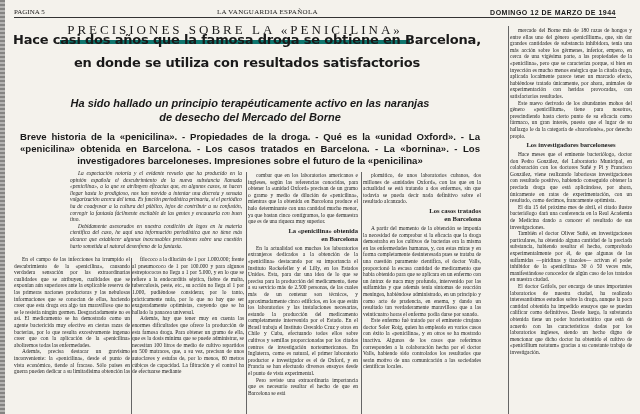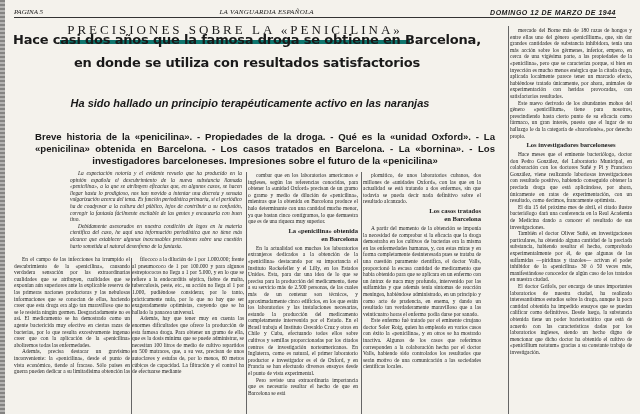--- a/index.html
+++ b/index.html
@@ -13,21 +13,20 @@
     position: absolute; left: 0; top: 0; width: 5px; height: 414px;
     background: repeating-linear-gradient(180deg, #555 0 2px, #999 2px 4px);
     opacity: .7;
   }
   .masthead {
     position: absolute; top: 6px; left: 14px; right: 24px; height: 10px;
     font-size: 7px; font-family: "Liberation Serif", serif;
     border-bottom: 1px solid #333;
     display: flex; justify-content: space-between; align-items: flex-end;
     padding-bottom: 1px;
-    font-style: italic;
   }
   .masthead .center { letter-spacing: .3px; text-align: right; }
   .masthead .date { font-family: "Liberation Sans", sans-serif; font-weight: bold; letter-spacing: .5px; }
   .section-title {
     position: absolute; top: 22px; left: 60px; width: 350px;
     text-align: center; font-size: 13px; letter-spacing: 3px;
     font-family: Liberation Serif, serif;
     border-bottom: 4px solid #0f766e; padding-bottom: 2px;
   }
   .headline {
@@ -40,21 +39,20 @@
     position: absolute; top: 96px; left: 50px; width: 400px;
     font-family: "Liberation Sans", sans-serif; font-style: italic; font-weight: bold;
     font-size: 11px; line-height: 14px; text-align: center;
   }
   .subhead .l1 { }
   .summary {
     position: absolute; top: 131px; left: 20px; width: 460px;
     font-family: "Liberation Sans", sans-serif; font-weight: bold;
     font-size: 9.6px; line-height: 12px; text-align: justify;
     text-align-last: center;
-    margin-left: 15px;
   }
   .col {
     position: absolute; font-size: 5.4px; line-height: 6.6px;
     text-align: justify; color: #222; overflow: hidden;
   }
   .col p { margin: 0; text-indent: 8px; }
   .col .italic { font-style: italic; }
   .col h4 {
     margin: 2px 0 2px; font-size: 6.6px; line-height: 8px; text-align: right;
     font-weight: bold;
@@ -78,20 +76,21 @@
   <span class="center">LA VANGUARDIA ESPAÑOLA</span>
   <span class="date">DOMINGO 12 DE MARZO DE 1944</span>
 </div>
 
 <div class="section-title">PRECISIONES SOBRE LA «PENICILINA»</div>
 
 <div class="headline">Hace casi dos años que la famosa droga se obtiene en Barcelona, en donde se utiliza con resultados satisfactorios</div>
 
 <div class="subhead">
   <div class="l1">Ha sido hallado un principio terapéuticamente activo en las naranjas</div>
+  <div>de desecho del Mercado del Borne</div>
 </div>
 
 <div class="summary">Breve historia de la «penicilina». - Propiedades de la droga. - Qué es la «unidad Oxford». - La «penicilina» obtenida en Barcelona. - Los casos tratados en Barcelona. - La «bornina». - Los investigadores barceloneses. Impresiones sobre el futuro de la «penicilina»</div>
 
 <div class="col c1a">
   <p class="italic">La expectación notoria y el evidente revuelo que ha producido en la opinión española el descubrimiento de la nueva substancia llamada «penicilina», a la que se atribuyen eficacias que, en algunos casos, se hacen llegar hasta lo prodigioso, nos han movido a intentar una discreta y sensata vulgarización acerca del tema. Es función periodística primaria, si el periódico ha de coadyuvar a la cultura del público, lejos de contribuir a su confusión, corregir la fantasía fácilmente excitable de las gentes y encauzarla con buen tino.</p>
   <p class="italic">Debidamente asesorados en nuestra condición de legos en la materia científica del caso, he aquí una información periodística que no tiene más alcance que establecer algunas inexcusables precisiones sobre una cuestión harto sometida al natural desenfreno de la fantasía.</p>
 </div>
 
 <div class="col c1">

